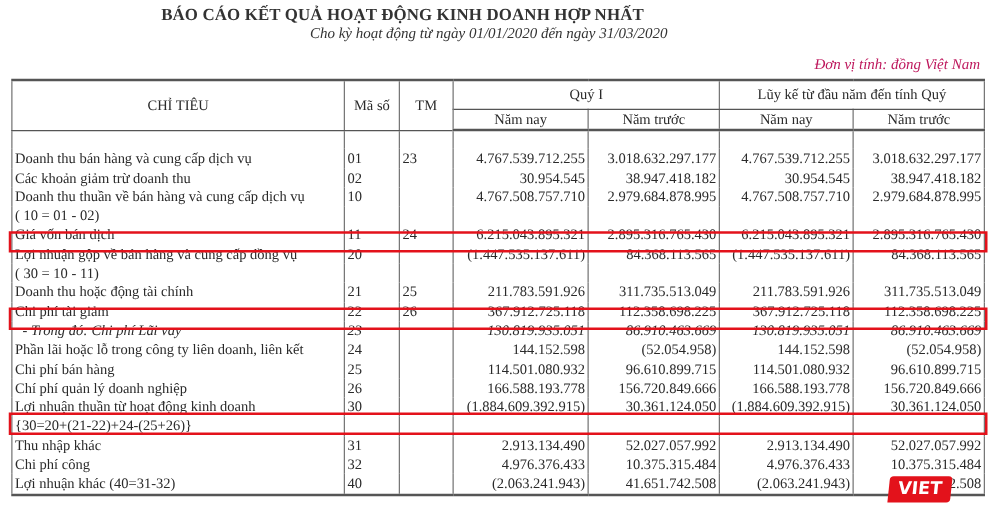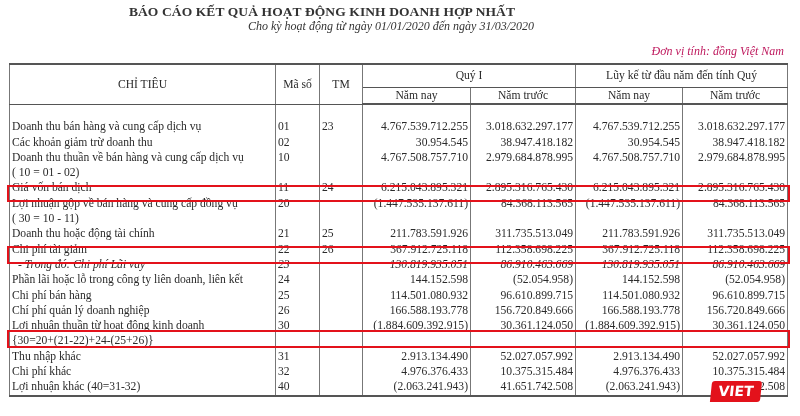--- a/index.html
+++ b/index.html
@@ -231,21 +231,21 @@
       <tr class="">
         <td class="label">Thu nhập khác</td>
         <td class="code">31</td>
         <td class="note"></td>
         <td class="num b">2.913.134.490</td>
         <td class="num b">52.027.057.992</td>
         <td class="num b">2.913.134.490</td>
         <td class="num b">52.027.057.992</td>
       </tr>
       <tr class="">
-        <td class="label">Chi phí khác</td>
+        <td class="label">Chi phí công</td>
         <td class="code">32</td>
         <td class="note"></td>
         <td class="num b">4.976.376.433</td>
         <td class="num b">10.375.315.484</td>
         <td class="num b">4.976.376.433</td>
         <td class="num b">10.375.315.484</td>
       </tr>
       <tr class="bold last">
         <td class="label">Lợi nhuận khác (40=31-32)</td>
         <td class="code">40</td>

